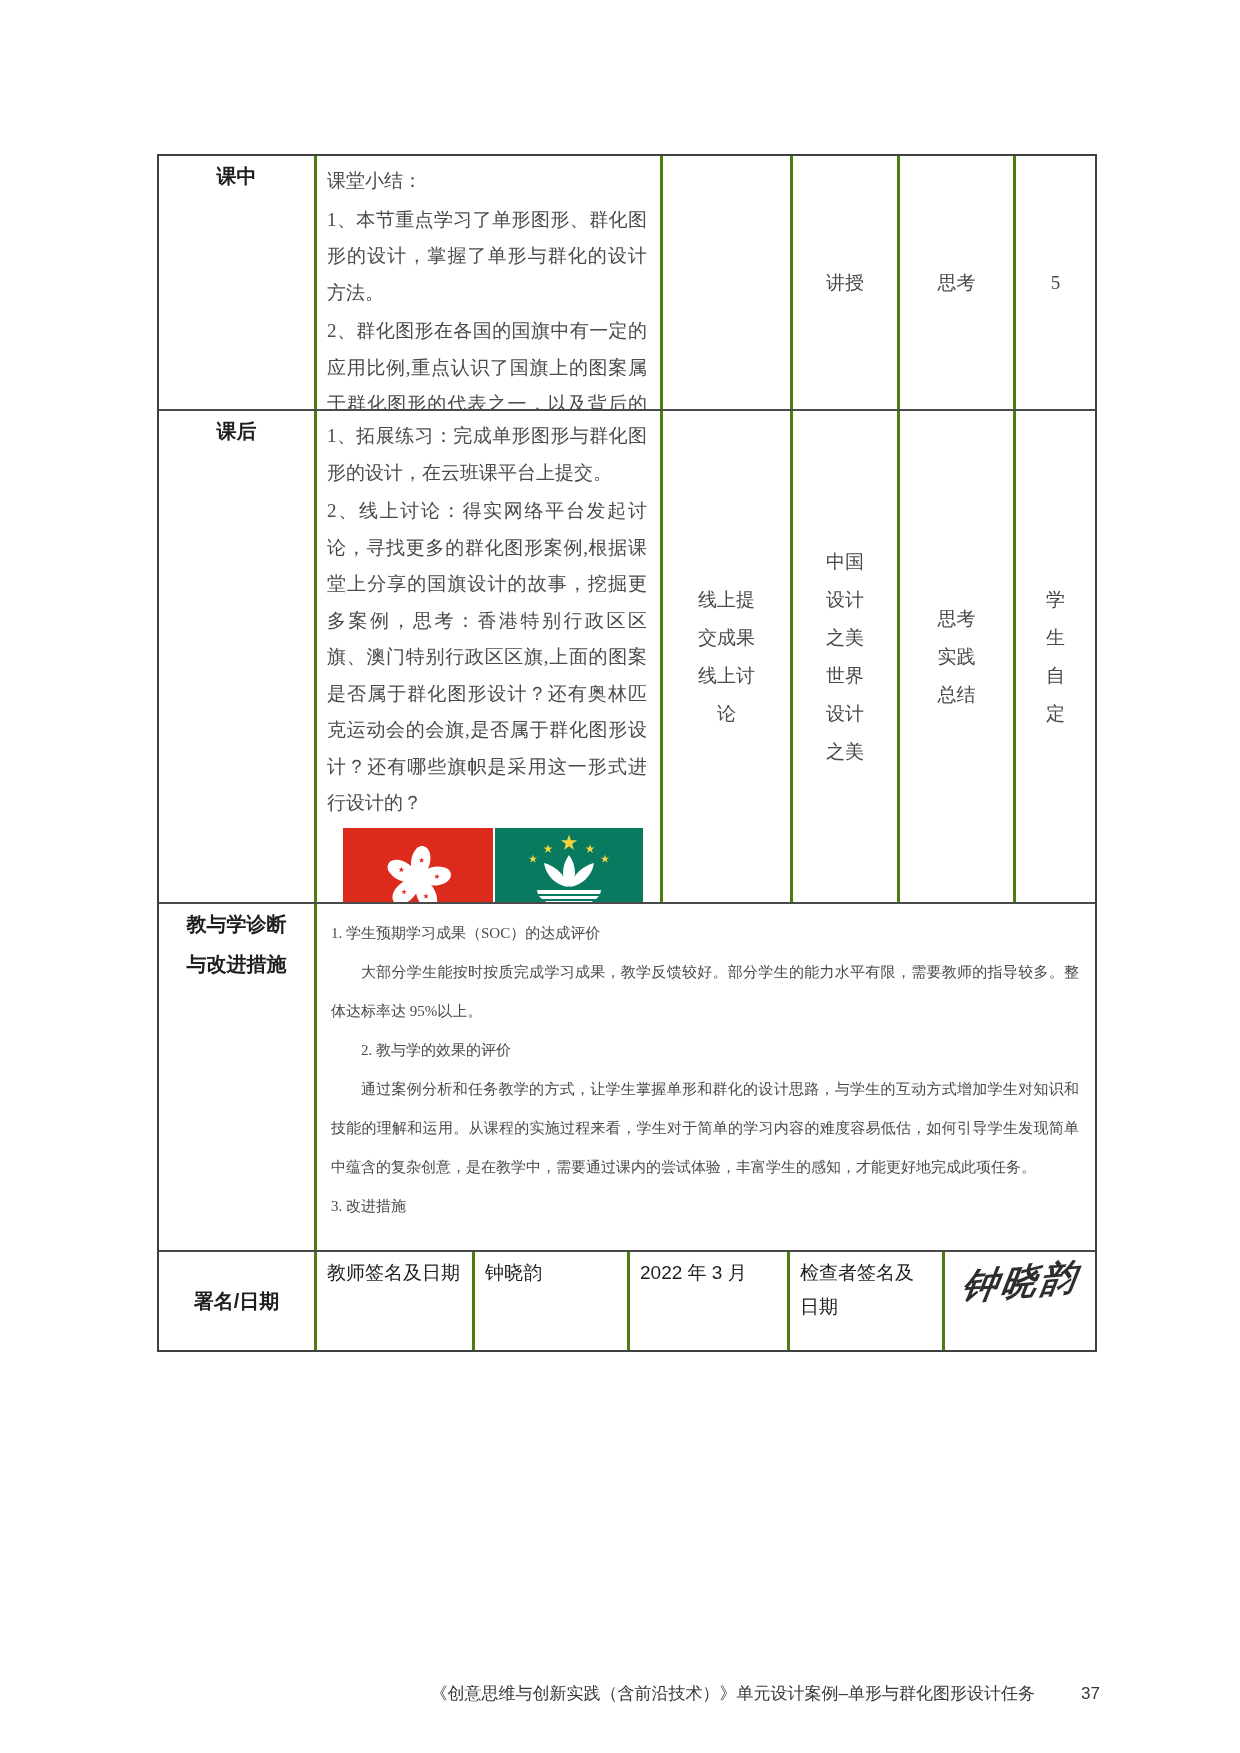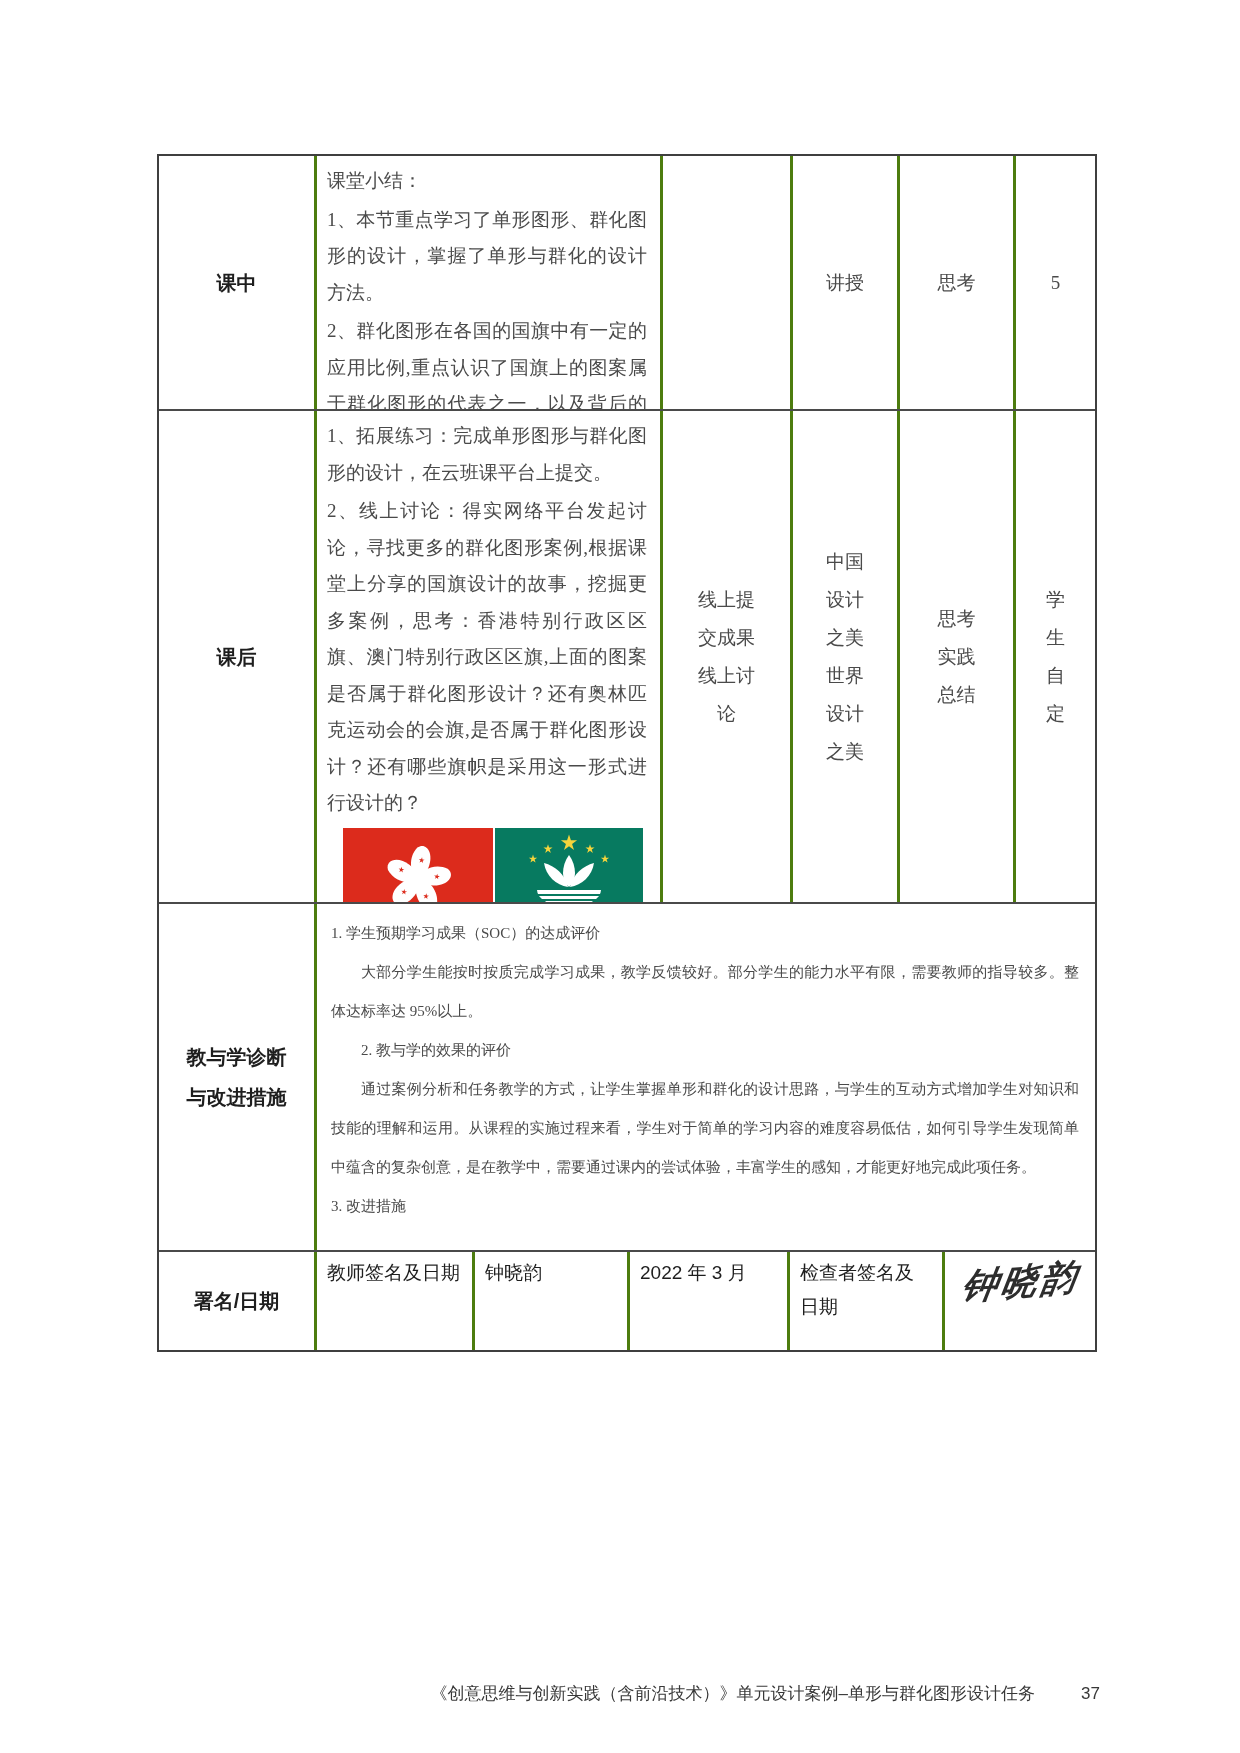--- a/index.html
+++ b/index.html
@@ -16,21 +16,21 @@
   .row + .row { border-top:2px solid #4a4a4a; }
   .cols-main { grid-template-columns:155px 346px 130px 107px 116px auto; }
   .cols-sign { grid-template-columns:155px 158px 155px 160px 155px auto; }
   .r1 { height:253px; }
   .r2 { height:493px; }
   .r3 { height:348px; }
   .r4 { height:100px; }
   .cell { overflow:hidden; }
   .cell + .cell { border-left:3px solid #4d7c0f; }
   .label-cell {
-    display:flex; align-items:center; justify-content:center; text-align:center;
+    display:flex; justify-content:center; text-align:center;
     font-family:"Liberation Sans", sans-serif; font-weight:700; color:#1e1e1e;
     font-size:20px; line-height:40px;
   }
   .center-cell {
     display:flex; flex-direction:column; align-items:center; justify-content:center;
     text-align:center; font-size:19px; line-height:38px; color:#4a4a4a; padding:0 28px;
   }
   .text-cell { padding:7px 13px 0 10px; font-size:19px; line-height:36.5px; text-align:justify; color:#4a4a4a; }
   .text-cell p { margin-bottom:2px; }
   .diag-cell { padding:10px 16px 0 14px; font-size:15px; line-height:39px; text-align:justify; color:#4a4a4a; }

